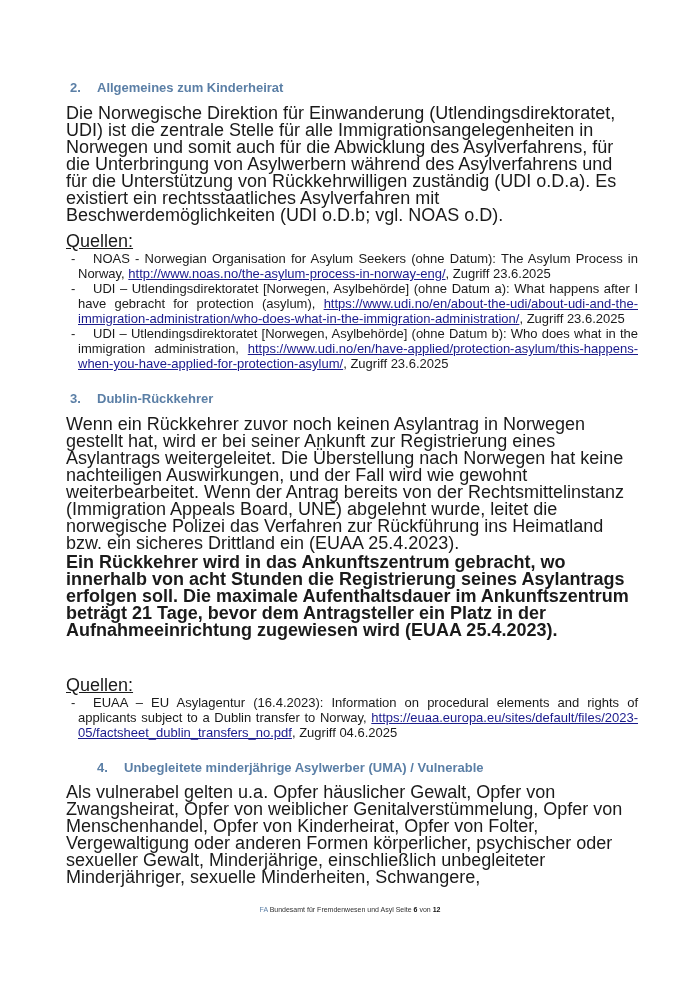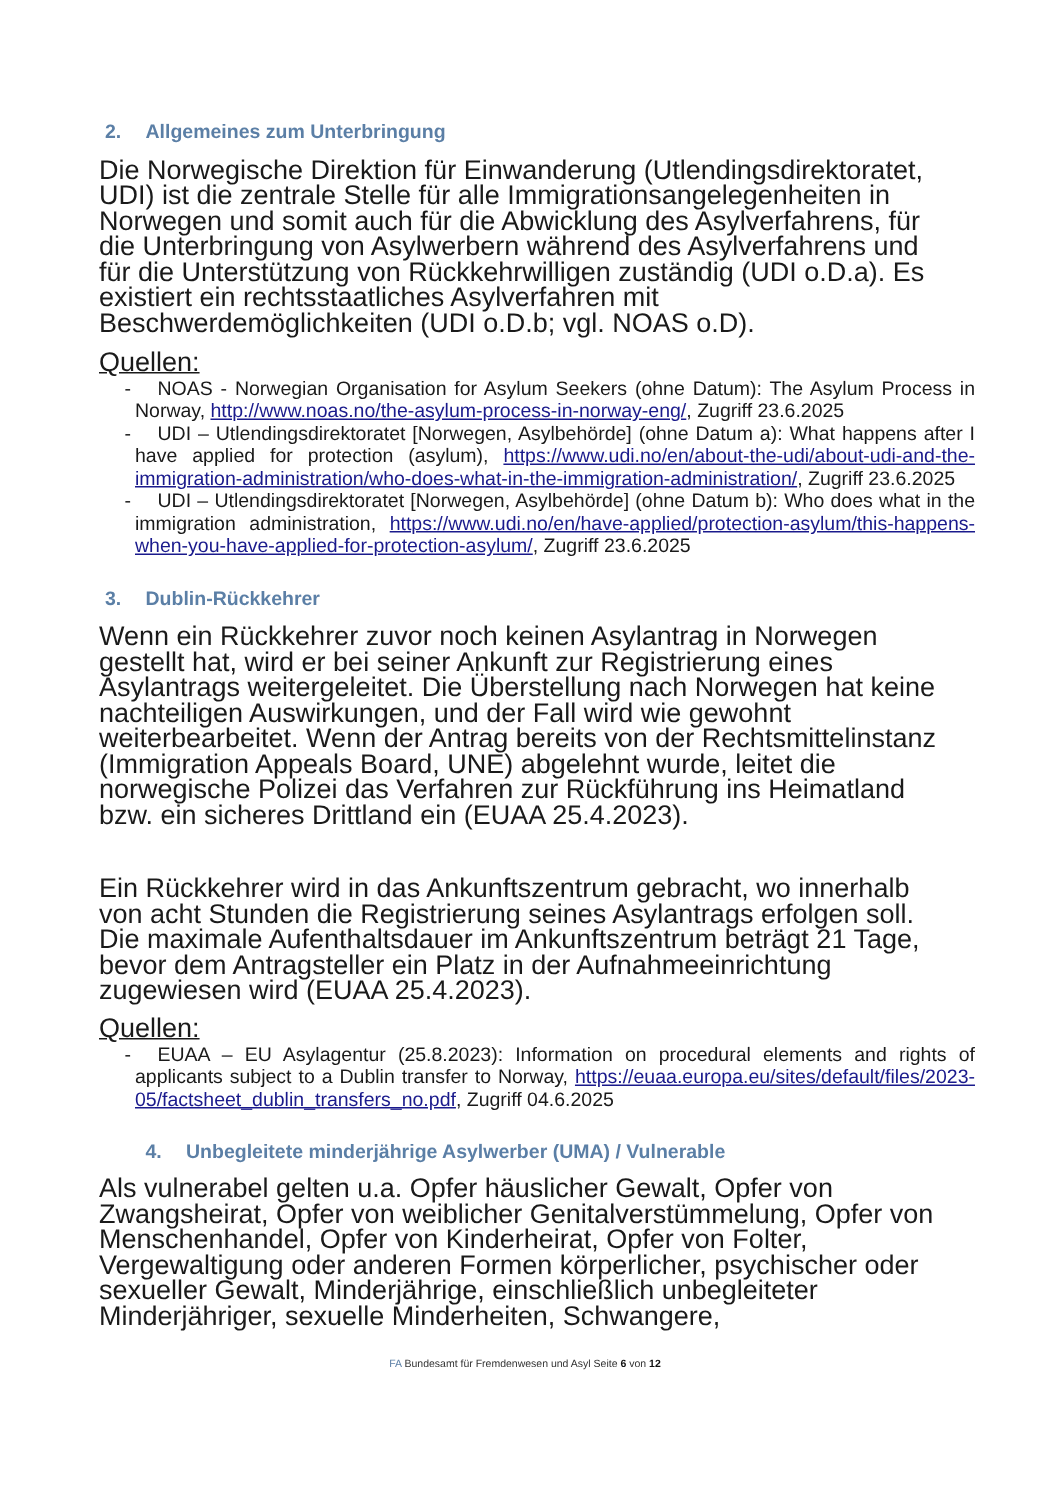--- a/index.html
+++ b/index.html
@@ -3,54 +3,54 @@
 <meta charset="utf-8">
 <style>
   html, body { margin: 0; padding: 0; background: #ffffff; }
   body { width: 700px; height: 990px; position: relative; overflow: hidden;
          font-family: "Liberation Sans", sans-serif; color: #1a1a1a; }
   .page { position: absolute; left: 66px; top: 0; width: 567px; }
   .heading { position: absolute; left: 4px; font-size: 13px; font-weight: bold; color: #5b7fa6; white-space: nowrap; }
   .heading .num { display: inline-block; width: 27px; }
   .para { position: absolute; left: 0; width: 567px; font-size: 18px; line-height: 17px; margin: 0; }
   .sources-label { position: absolute; left: 0; font-size: 18px; text-decoration: underline; }
-  .src-list { position: absolute; left: 17px; width: 567px; margin: 0; padding: 0; list-style: none; }
+  .src-list { position: absolute; left: 5px; width: 567px; margin: 0; padding: 0; list-style: none; }
   .src-item { font-size: 13px; line-height: 15px; text-align: justify; padding-left: 7px; text-indent: -7px; }
   .src-item .dash { display: inline-block; width: 22px; text-indent: 0; }
   .link { color: #1a1a8c; text-decoration: underline; }
   .footer { position: absolute; top: 906px; left: 0; width: 700px; text-align: center; font-size: 7px; color: #333; }
   .footer .fa { color: #5b7fa6; }
   .footer b { font-weight: bold; color: #111; }
 </style>
 </head>
 <body>
 
 <div class="page">
 
   <div class="heading" style="top:80px;">
-    <span class="num">2.</span><span>Allgemeines zum Unterbringung</span>
+    <span class="num">2.</span><span>Allgemeines zum Kinderheirat</span>
   </div>
   <p class="para" style="top:105px; text-align:left;">Die Norwegische Direktion für Einwanderung (Utlendingsdirektoratet, UDI) ist die zentrale Stelle für alle Immigrationsangelegenheiten in Norwegen und somit auch für die Abwicklung des Asylverfahrens, für die Unterbringung von Asylwerbern während des Asylverfahrens und für die Unterstützung von Rückkehrwilligen zuständig (UDI o.D.a). Es existiert ein rechtsstaatliches Asylverfahren mit Beschwerdemöglichkeiten (UDI o.D.b; vgl. NOAS o.D).</p>
 
   <div class="sources-label" style="top:231px;">Quellen:</div>
   <ul class="src-list" style="top:251px;">
     <li class="src-item"><span class="dash">-</span><span>NOAS - Norwegian Organisation for Asylum Seekers (ohne Datum): The Asylum Process in Norway, </span><a class="link">http://www.noas.no/the-asylum-process-in-norway-eng/</a><span>, Zugriff 23.6.2025</span></li>
-    <li class="src-item"><span class="dash">-</span><span>UDI – Utlendingsdirektoratet [Norwegen, Asylbehörde] (ohne Datum a): What happens after I have applied for protection (asylum), </span><a class="link">https://www.udi.no/en/about-the-udi/about-udi-and-the-immigration-administration/who-does-what-in-the-immigration-administration/</a><span>, Zugriff 23.6.2025</span></li>
+    <li class="src-item"><span class="dash">-</span><span>UDI – Utlendingsdirektoratet [Norwegen, Asylbehörde] (ohne Datum a): What happens after I have gebracht for protection (asylum), </span><a class="link">https://www.udi.no/en/about-the-udi/about-udi-and-the-immigration-administration/who-does-what-in-the-immigration-administration/</a><span>, Zugriff 23.6.2025</span></li>
     <li class="src-item"><span class="dash">-</span><span>UDI – Utlendingsdirektoratet [Norwegen, Asylbehörde] (ohne Datum b): Who does what in the immigration administration, </span><a class="link">https://www.udi.no/en/have-applied/protection-asylum/this-happens-when-you-have-applied-for-protection-asylum/</a><span>, Zugriff 23.6.2025</span></li>
   </ul>
 
   <div class="heading" style="top:391px;">
     <span class="num">3.</span><span>Dublin-Rückkehrer</span>
   </div>
   <p class="para" style="top:416px;">Wenn ein Rückkehrer zuvor noch keinen Asylantrag in Norwegen gestellt hat, wird er bei seiner Ankunft zur Registrierung eines Asylantrags weitergeleitet. Die Überstellung nach Norwegen hat keine nachteiligen Auswirkungen, und der Fall wird wie gewohnt weiterbearbeitet. Wenn der Antrag bereits von der Rechtsmittelinstanz (Immigration Appeals Board, UNE) abgelehnt wurde, leitet die norwegische Polizei das Verfahren zur Rückführung ins Heimatland bzw. ein sicheres Drittland ein (EUAA 25.4.2023).</p>
-  <p class="para" style="top:584px;">Ein Rückkehrer wird in das Ankunftszentrum gebracht, wo innerhalb von acht Stunden die Registrierung seines Asylantrags erfolgen soll. Die maximale Aufenthaltsdauer im Ankunftszentrum beträgt 21 Tage, bevor dem Antragsteller ein Platz in der Aufnahmeeinrichtung zugewiesen wird (EUAA 25.4.2023).</p>
+  <p class="para" style="top:554px;font-weight:bold;">Ein Rückkehrer wird in das Ankunftszentrum gebracht, wo innerhalb von acht Stunden die Registrierung seines Asylantrags erfolgen soll. Die maximale Aufenthaltsdauer im Ankunftszentrum beträgt 21 Tage, bevor dem Antragsteller ein Platz in der Aufnahmeeinrichtung zugewiesen wird (EUAA 25.4.2023).</p>
 
   <div class="sources-label" style="top:675px;">Quellen:</div>
   <ul class="src-list" style="top:695px;">
-    <li class="src-item"><span class="dash">-</span><span>EUAA – EU Asylagentur (25.8.2023): Information on procedural elements and rights of applicants subject to a Dublin transfer to Norway, </span><a class="link">https://euaa.europa.eu/sites/default/files/2023-05/factsheet_dublin_transfers_no.pdf</a><span>, Zugriff 04.6.2025</span></li>
+    <li class="src-item"><span class="dash">-</span><span>EUAA – EU Asylagentur (16.4.2023): Information on procedural elements and rights of applicants subject to a Dublin transfer to Norway, </span><a class="link">https://euaa.europa.eu/sites/default/files/2023-05/factsheet_dublin_transfers_no.pdf</a><span>, Zugriff 04.6.2025</span></li>
   </ul>
 
   <div class="heading" style="top:760px;margin-left:27px;">
     <span class="num">4.</span><span>Unbegleitete minderjährige Asylwerber (UMA) / Vulnerable</span>
   </div>
   <p class="para" style="top:784px;">Als vulnerabel gelten u.a. Opfer häuslicher Gewalt, Opfer von Zwangsheirat, Opfer von weiblicher Genitalverstümmelung, Opfer von Menschenhandel, Opfer von Kinderheirat, Opfer von Folter, Vergewaltigung oder anderen Formen körperlicher, psychischer oder sexueller Gewalt, Minderjährige, einschließlich unbegleiteter Minderjähriger, sexuelle Minderheiten, Schwangere,</p>
 </div>
 
 <div class="footer">
   <span class="fa">FA</span><span> Bundesamt für Fremdenwesen und Asyl Seite </span><b>6</b><span> von </span><b>12</b>

